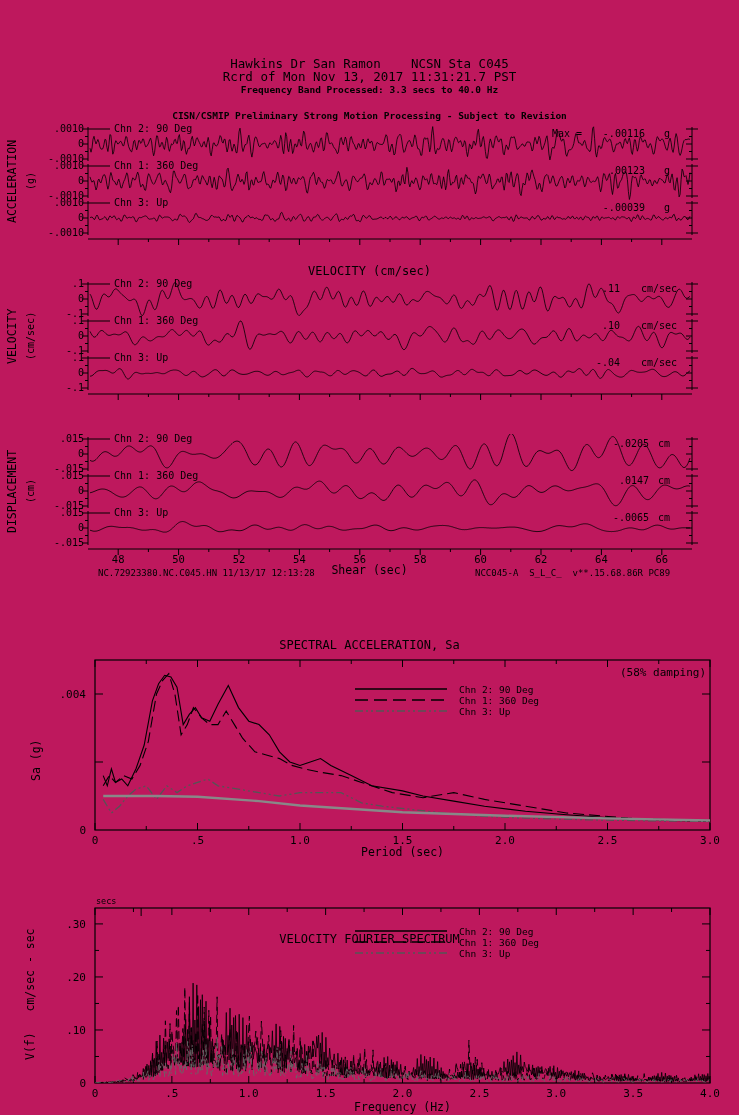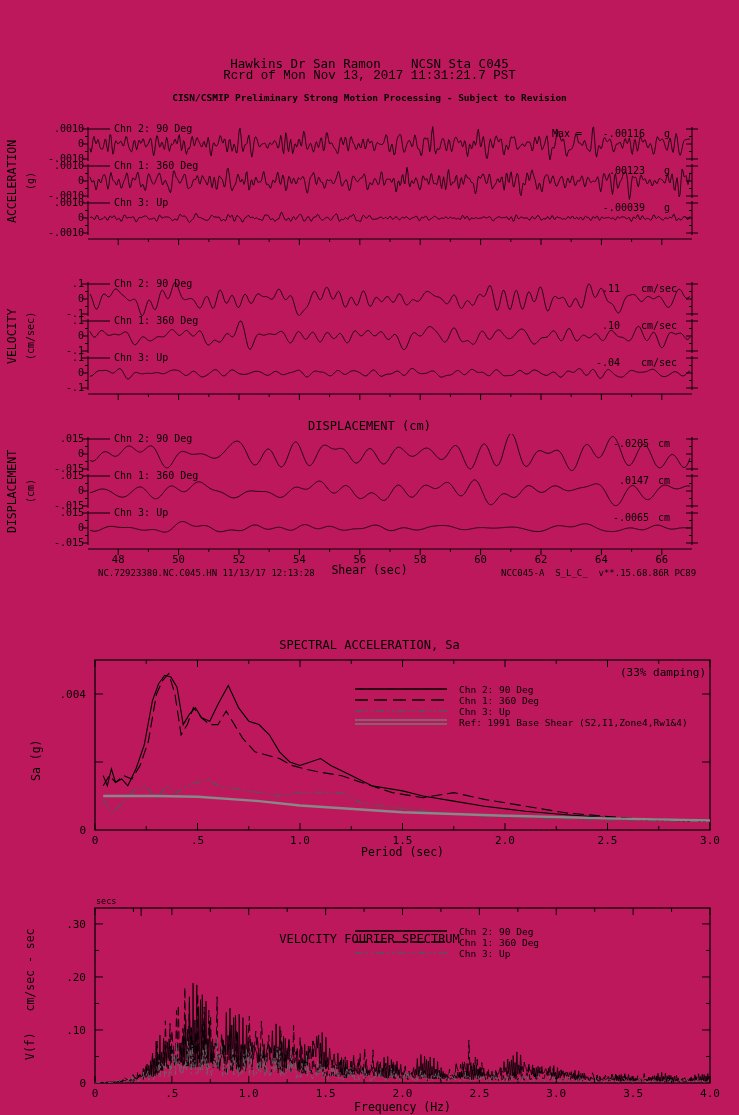--- a/index.html
+++ b/index.html
@@ -1,23 +1,23 @@
 <!DOCTYPE html>
 <html><head>
 <meta charset="utf-8">
 <style>
   html,body{margin:0;padding:0;background:#fff;}
   .page{position:relative;width:739px;height:1115px;background:#be185d;color:#000;
         font-family:"DejaVu Sans Mono","Liberation Mono",monospace;overflow:hidden;}
   .page div{position:absolute;white-space:pre;}
   .ctr{left:0;width:739px;text-align:center;}
   .h1{top:56px;font-size:12.5px;}
-  .h2{top:69px;font-size:12.5px;font-family:Liberation Mono, monospace;}
+  .h2{top:69px;font-size:12.5px;}
   .h3{top:84px;font-size:9.5px;font-weight:bold;}
-  .h4{top:92px;font-size:9.5px;font-weight:bold;}
+  .h4{top:110px;font-size:9.5px;font-weight:bold;}
   .gtitle{font-size:12px;}
   .vlab{display:flex;align-items:center;justify-content:center;
         writing-mode:vertical-rl;transform:rotate(180deg);font-size:11.5px;width:15px;}
   .vlab2{font-size:10px;}
   svg{position:absolute;left:0;}
   svg text{font-family:"DejaVu Sans Mono","Liberation Mono",monospace;fill:#000;}
   .xlab{font-size:11.5px;}
   .fnote{font-size:9px;text-align:center;}
   .satitle{font-size:12px;}
   .damping{font-size:11px;left:0;width:706px;text-align:right;}
@@ -26,20 +26,21 @@
   .legtxt{font-size:9.5px;white-space:pre;}
   .fclow{font-size:8.5px;}
 </style>
 </head>
 <body>
 
 <div class="page">
 
   <div class="ctr h1">Hawkins Dr San Ramon    NCSN Sta C045</div>
   <div class="ctr h2">Rcrd of Mon Nov 13, 2017 11:31:21.7 PST</div>
+  <div class="ctr h3">Frequency Band Processed: 3.3 secs to 40.0 Hz</div>
   <div class="ctr h4">CISN/CSMIP Preliminary Strong Motion Processing - Subject to Revision</div>
 
   <div class="vlab" style="left:4px;top:124px;height:114px">ACCELERATION</div>
   <div class="vlab vlab2" style="left:23px;top:124px;height:114px">(g)</div>
   <svg id="ts0" style="top:124px" width="739" height="135">
       <line x1="88" y1="3" x2="88" y2="37" stroke="#000" stroke-width="1"></line>
       <line x1="88" y1="5" x2="110" y2="5" stroke="#000" stroke-width="1"></line>
       <line x1="88" y1="5" x2="82" y2="5" stroke="#000" stroke-width="1"></line>
       <line x1="88" y1="12.5" x2="85" y2="12.5" stroke="#000" stroke-width="1"></line>
       <line x1="88" y1="20" x2="82" y2="20" stroke="#000" stroke-width="1"></line>
@@ -120,20 +121,21 @@
       <line x1="450.4" y1="115" x2="450.4" y2="118" stroke="#000" stroke-width="1"></line>
       <line x1="480.6" y1="115" x2="480.6" y2="121" stroke="#000" stroke-width="1"></line>
       <line x1="510.79999999999995" y1="115" x2="510.79999999999995" y2="118" stroke="#000" stroke-width="1"></line>
       <line x1="541" y1="115" x2="541" y2="121" stroke="#000" stroke-width="1"></line>
       <line x1="571.2" y1="115" x2="571.2" y2="118" stroke="#000" stroke-width="1"></line>
       <line x1="601.4" y1="115" x2="601.4" y2="121" stroke="#000" stroke-width="1"></line>
       <line x1="631.6" y1="115" x2="631.6" y2="118" stroke="#000" stroke-width="1"></line>
       <line x1="661.8" y1="115" x2="661.8" y2="121" stroke="#000" stroke-width="1"></line>
     </svg>
 
+  <div class="ctr gtitle" style="top:264px">VELOCITY (cm/sec)</div>
   <div class="vlab" style="left:4px;top:279px;height:114px">VELOCITY</div>
   <div class="vlab vlab2" style="left:23px;top:279px;height:114px">(cm/sec)</div>
   <svg id="ts1" style="top:279px" width="739" height="135">
       <line x1="88" y1="3" x2="88" y2="37" stroke="#000" stroke-width="1"></line>
       <line x1="88" y1="5" x2="110" y2="5" stroke="#000" stroke-width="1"></line>
       <line x1="88" y1="5" x2="82" y2="5" stroke="#000" stroke-width="1"></line>
       <line x1="88" y1="12.5" x2="85" y2="12.5" stroke="#000" stroke-width="1"></line>
       <line x1="88" y1="20" x2="82" y2="20" stroke="#000" stroke-width="1"></line>
       <line x1="88" y1="27.5" x2="85" y2="27.5" stroke="#000" stroke-width="1"></line>
       <line x1="88" y1="35" x2="82" y2="35" stroke="#000" stroke-width="1"></line>
@@ -211,21 +213,20 @@
       <line x1="450.4" y1="115" x2="450.4" y2="118" stroke="#000" stroke-width="1"></line>
       <line x1="480.6" y1="115" x2="480.6" y2="121" stroke="#000" stroke-width="1"></line>
       <line x1="510.79999999999995" y1="115" x2="510.79999999999995" y2="118" stroke="#000" stroke-width="1"></line>
       <line x1="541" y1="115" x2="541" y2="121" stroke="#000" stroke-width="1"></line>
       <line x1="571.2" y1="115" x2="571.2" y2="118" stroke="#000" stroke-width="1"></line>
       <line x1="601.4" y1="115" x2="601.4" y2="121" stroke="#000" stroke-width="1"></line>
       <line x1="631.6" y1="115" x2="631.6" y2="118" stroke="#000" stroke-width="1"></line>
       <line x1="661.8" y1="115" x2="661.8" y2="121" stroke="#000" stroke-width="1"></line>
     </svg>
 
-  <div class="ctr gtitle" style="top:419px">DISPLACEMENT (cm)</div>
   <div class="vlab" style="left:4px;top:434px;height:114px">DISPLACEMENT</div>
   <div class="vlab vlab2" style="left:23px;top:434px;height:114px">(cm)</div>
   <svg id="ts2" style="top:434px" width="739" height="135">
       <line x1="88" y1="3" x2="88" y2="37" stroke="#000" stroke-width="1"></line>
       <line x1="88" y1="5" x2="110" y2="5" stroke="#000" stroke-width="1"></line>
       <line x1="88" y1="5" x2="82" y2="5" stroke="#000" stroke-width="1"></line>
       <line x1="88" y1="12.5" x2="85" y2="12.5" stroke="#000" stroke-width="1"></line>
       <line x1="88" y1="20" x2="82" y2="20" stroke="#000" stroke-width="1"></line>
       <line x1="88" y1="27.5" x2="85" y2="27.5" stroke="#000" stroke-width="1"></line>
       <line x1="88" y1="35" x2="82" y2="35" stroke="#000" stroke-width="1"></line>
@@ -314,24 +315,24 @@
       <text x="541" y="129" text-anchor="middle" font-size="10.5">62</text>
       <line x1="571.2" y1="115" x2="571.2" y2="118" stroke="#000" stroke-width="1"></line>
       <line x1="601.4" y1="115" x2="601.4" y2="121" stroke="#000" stroke-width="1"></line>
       <text x="601.4" y="129" text-anchor="middle" font-size="10.5">64</text>
       <line x1="631.6" y1="115" x2="631.6" y2="118" stroke="#000" stroke-width="1"></line>
       <line x1="661.8" y1="115" x2="661.8" y2="121" stroke="#000" stroke-width="1"></line>
       <text x="661.8" y="129" text-anchor="middle" font-size="10.5">66</text>
     </svg>
   <div class="ctr xlab" style="top:563px">Shear (sec)</div>
   <div class="fnote" style="left:98px;top:568px">NC.72923380.NC.C045.HN 11/13/17 12:13:28</div>
-  <div class="fnote" style="left:501px;top:568px">NCC045-A  S_L_C_  v**.15.68.86R PC89</div>
+  <div class="fnote" style="left:475px;top:568px">NCC045-A  S_L_C_  v**.15.68.86R PC89</div>
 
   <div class="ctr satitle" style="top:638px">SPECTRAL ACCELERATION, Sa</div>
-  <div class="damping" style="top:666px">(33% damping)</div>
+  <div class="damping" style="top:666px">(58% damping)</div>
   <div class="vlab" style="left:28px;top:698px;height:124px">Sa (g)</div>
   <svg id="sa" style="top:650px" width="739" height="205">
       <clipPath id="saclip">
         <rect x="95" y="10" width="615" height="170"></rect>
       </clipPath>
       <rect x="95" y="10" width="615" height="170" fill="none" stroke="#000" stroke-width="1.2"></rect>
       <line x1="95" y1="180" x2="95" y2="173" stroke="#000" stroke-width="1"></line>
       <line x1="95" y1="10" x2="95" y2="17" stroke="#000" stroke-width="1"></line>
       <line x1="146.25" y1="180" x2="146.25" y2="176" stroke="#000" stroke-width="1"></line>
       <line x1="146.25" y1="10" x2="146.25" y2="14" stroke="#000" stroke-width="1"></line>
@@ -387,27 +388,20 @@
     <svg width="96" height="10">
         <line x1="2" y1="5" x2="94" y2="5" stroke="#000" stroke-width="1.3" stroke-dasharray="13 6"></line>
       </svg>
     <span class="legtxt">Chn 1: 360 Deg</span>
   </div>
   <div class="legrow" style="left:353px;top:706px">
     <svg width="96" height="10">
         <line x1="2" y1="5" x2="94" y2="5" stroke="#555" stroke-width="1.6" stroke-dasharray="8 3 2 3 2 3"></line>
       </svg>
     <span class="legtxt">Chn 3: Up</span>
-  </div>
-  <div class="legrow" style="left:353px;top:717px">
-    <svg width="96" height="10">
-      <line x1="2" y1="3" x2="94" y2="3" stroke="#777" stroke-width="1.4"></line>
-      <line x1="2" y1="7" x2="94" y2="7" stroke="#777" stroke-width="1.4"></line>
-    </svg>
-    <span class="legtxt">Ref: 1991 Base Shear (S2,I1,Zone4,Rw1&amp;4)</span>
   </div>
 
   <div class="ctr satitle" style="top:932px">VELOCITY FOURIER SPECTRUM</div>
   <div class="fclow" style="left:96px;top:896px">secs</div>
   <div class="vlab" style="left:22px;top:908px;height:172px">V(f)   cm/sec - sec</div>
   <svg id="ff" style="top:898px" width="739" height="212">
       <clipPath id="ffclip">
         <rect x="95" y="10" width="615" height="175"></rect>
       </clipPath>
       <rect x="95" y="10" width="615" height="175" fill="none" stroke="#000" stroke-width="1.2"></rect>

